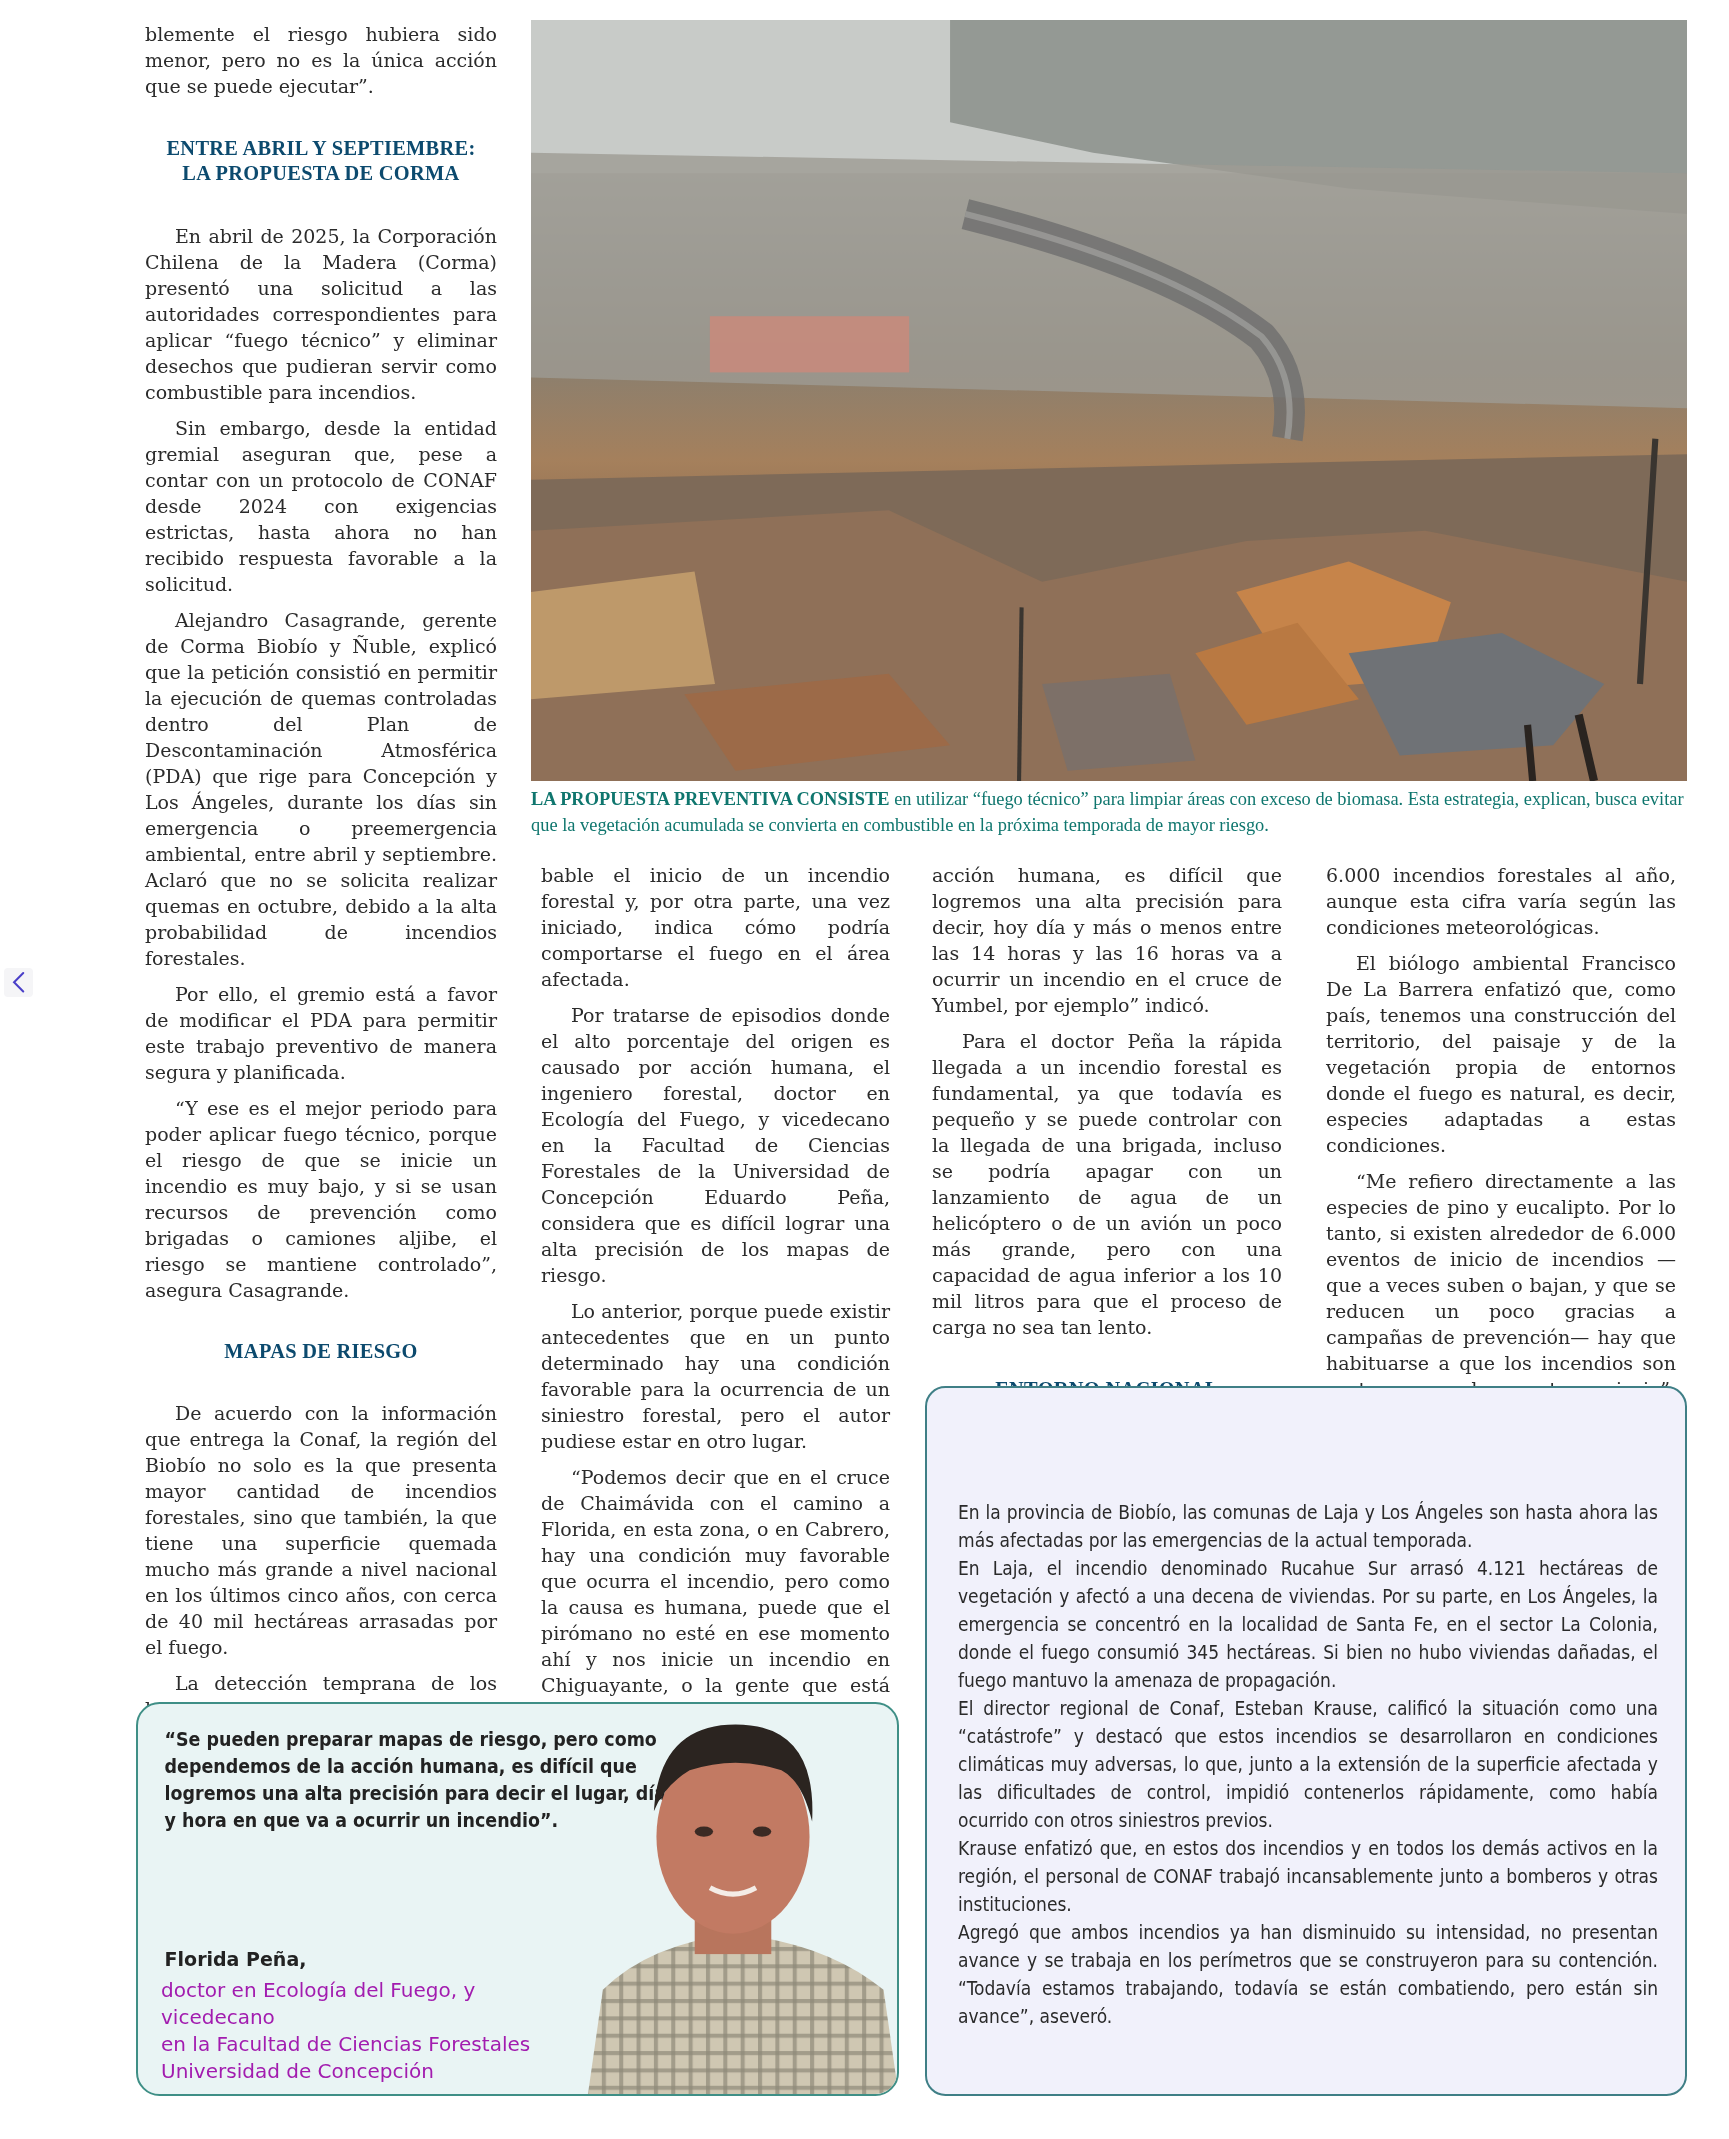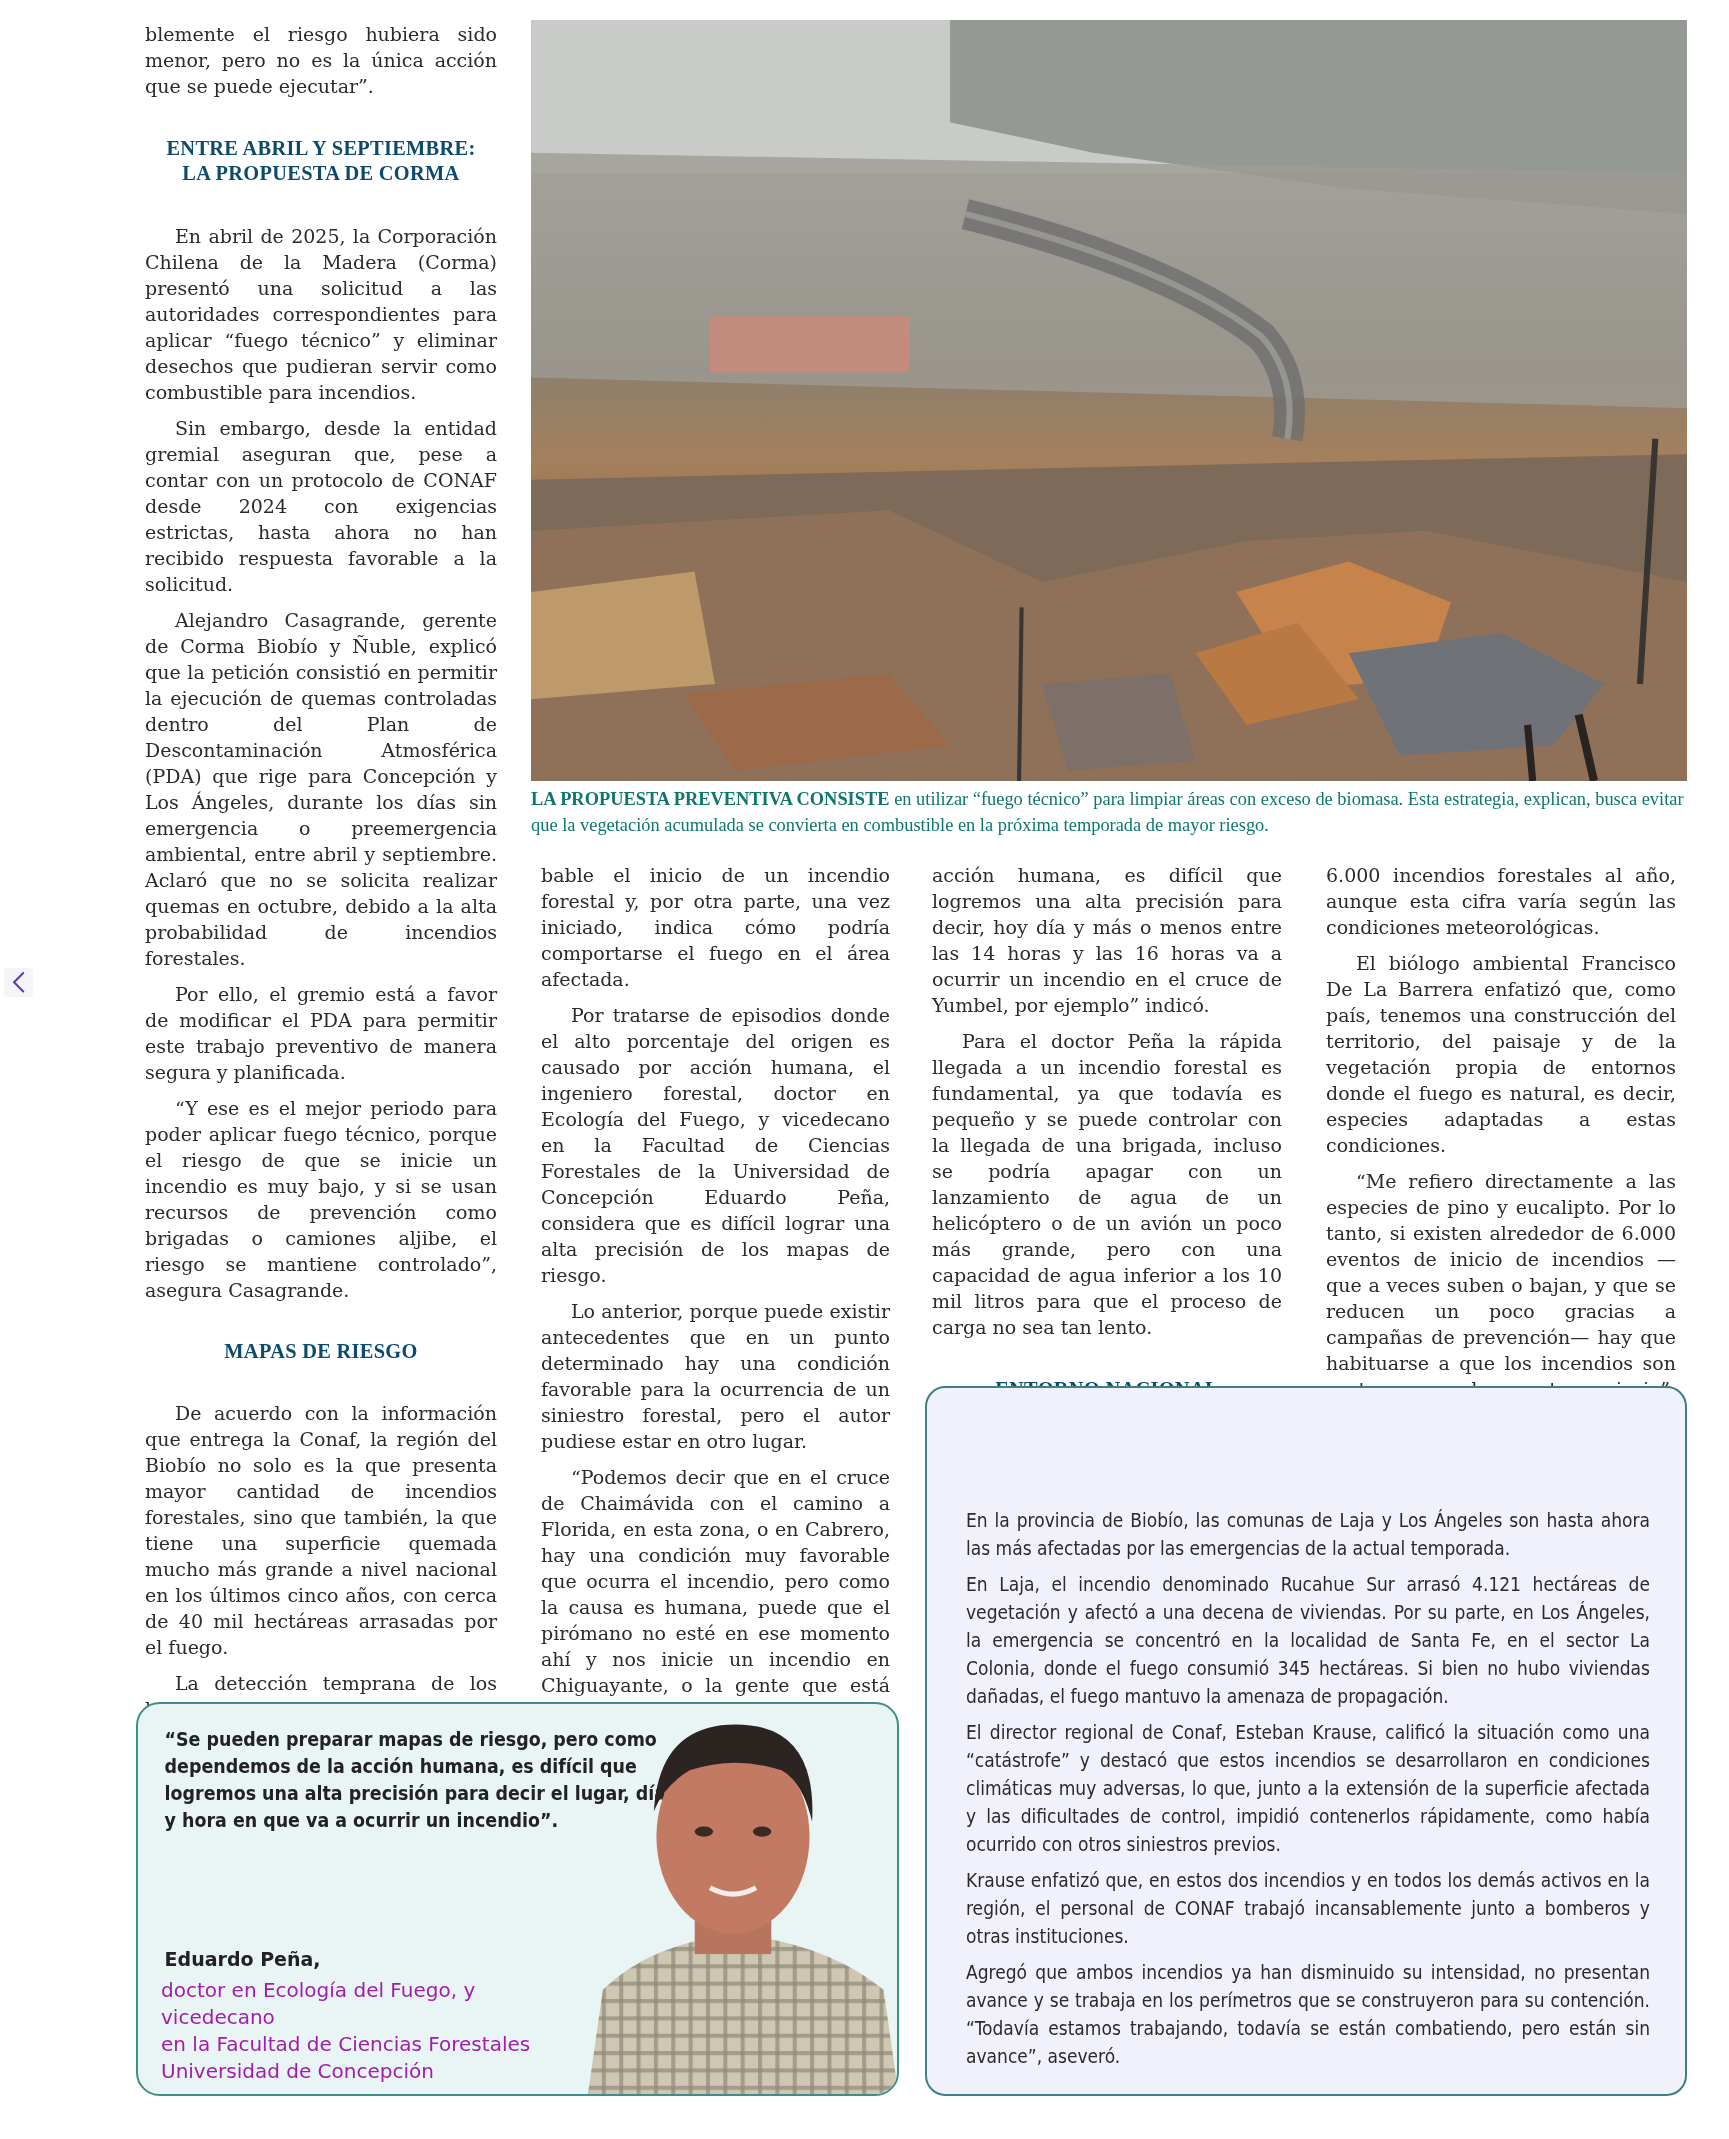--- a/index.html
+++ b/index.html
@@ -60,21 +60,21 @@
     position:absolute; left:30px; top:23.5px; width:701px; height:49px; border-radius:24.5px;
     background:#1e62ad; color:#ffffff; text-align:center;
     font-family:"DejaVu Sans Condensed","DejaVu Sans", sans-serif; font-weight:bold;
     font-size:23.5px; line-height:49px; letter-spacing:-0.3px; box-shadow:0 2px 3.1px rgba(0,0,0,0.25);
   }
   .report-body {
     position:absolute; left:31px; top:110px; width:700px;
     font-family:"DejaVu Sans Condensed","DejaVu Sans", sans-serif;
     font-size:19px; line-height:28px; text-align:justify; color:#2a2a2a;
   }
-  .report-body p { margin:8px; }
+  .report-body p { margin:0; }
 
   .nav-prev {
     position:absolute; left:4.1px; top:968px; width:29px; height:29px; border-radius:4.1px;
     background:#f5f5f7; display:flex; align-items:center; justify-content:center; cursor:pointer;
   }
 </style>
 </head>
 <body>
 
 <div class="nav-prev">
@@ -147,21 +147,21 @@
 </div>
 
 <div id="col4" class="col">
   <p class="noind">6.000 incendios forestales al año, aunque esta cifra varía según las condiciones meteorológicas.</p>
   <p>El biólogo ambiental Francisco De La Barrera enfatizó que, como país, tenemos una construcción del territorio, del paisaje y de la vegetación propia de entornos donde el fuego es natural, es decir, especies adaptadas a estas condiciones.</p>
   <p>“Me refiero directamente a las especies de pino y eucalipto. Por lo tanto, si existen alrededor de 6.000 eventos de inicio de incendios —que a veces suben o bajan, y que se reducen un poco gracias a campañas de prevención— hay que habituarse a que los incendios son parte nueva de nuestro paisaje”, aseveró.</p>
 </div>
 
 <div class="quote-box">
   <div class="quote-text">“Se pueden preparar mapas de riesgo, pero como dependemos de la acción humana, es difícil que logremos una alta precisión para decir el lugar, día y hora en que va a ocurrir un incendio”.</div>
-  <div class="quote-name">Eduardo Peña,</div>
+  <div class="quote-name">Florida Peña,</div>
   <div class="quote-role">
     <div>doctor en Ecología del Fuego, y vicedecano</div>
     <div>en la Facultad de Ciencias Forestales</div>
     <div>Universidad de Concepción</div>
   </div>
   <svg class="portrait" viewBox="0 0 650 770">
     <defs>
       <pattern id="plaid" width="34" height="34" patternUnits="userSpaceOnUse">
         <rect width="34" height="34" fill="#cfc7b2"></rect>
         <rect width="34" height="8" fill="#8f8a7a" opacity="0.7"></rect>

